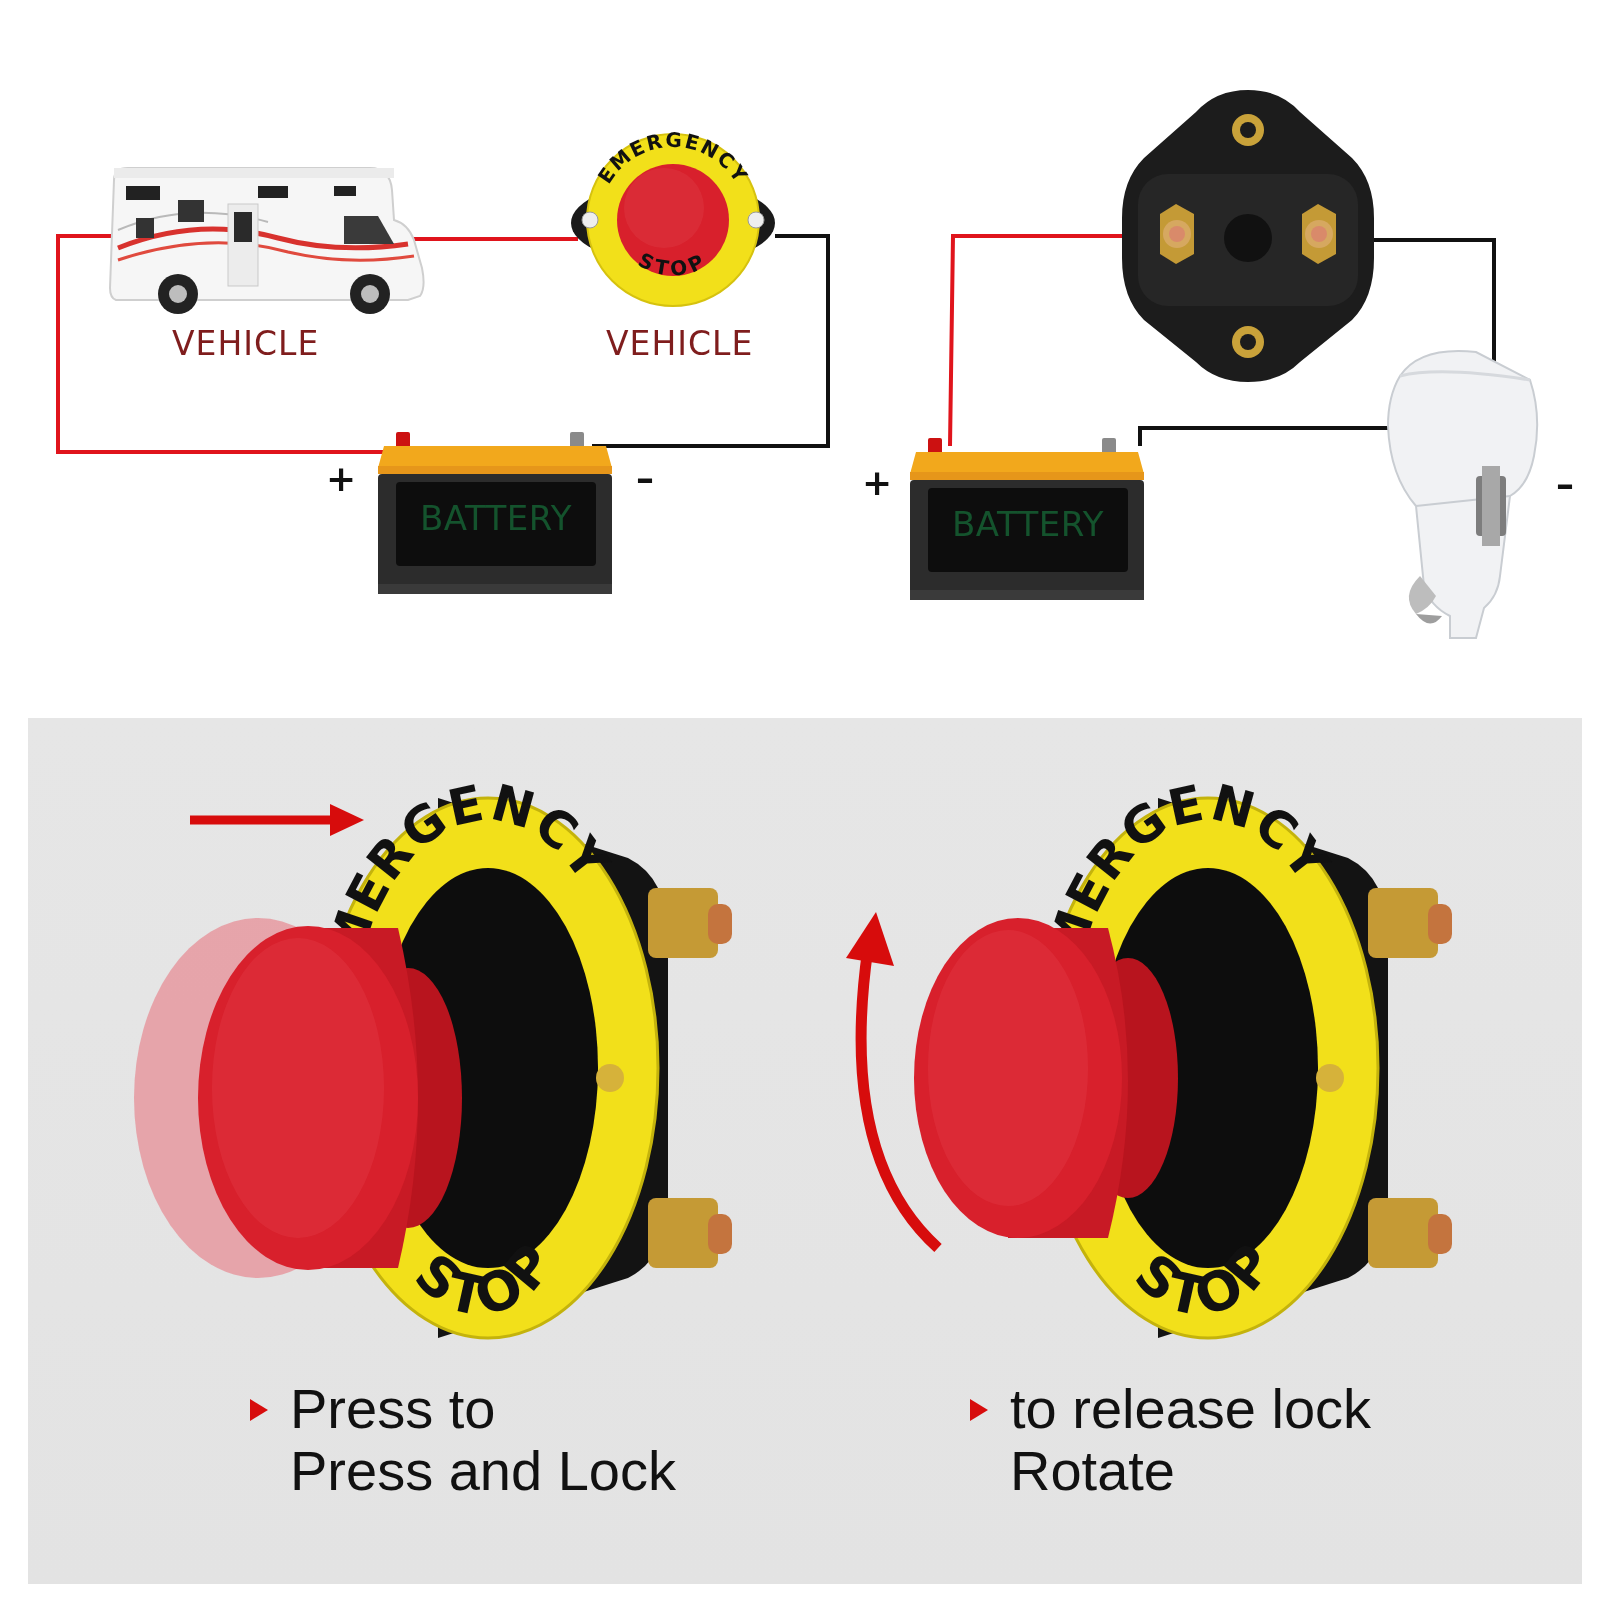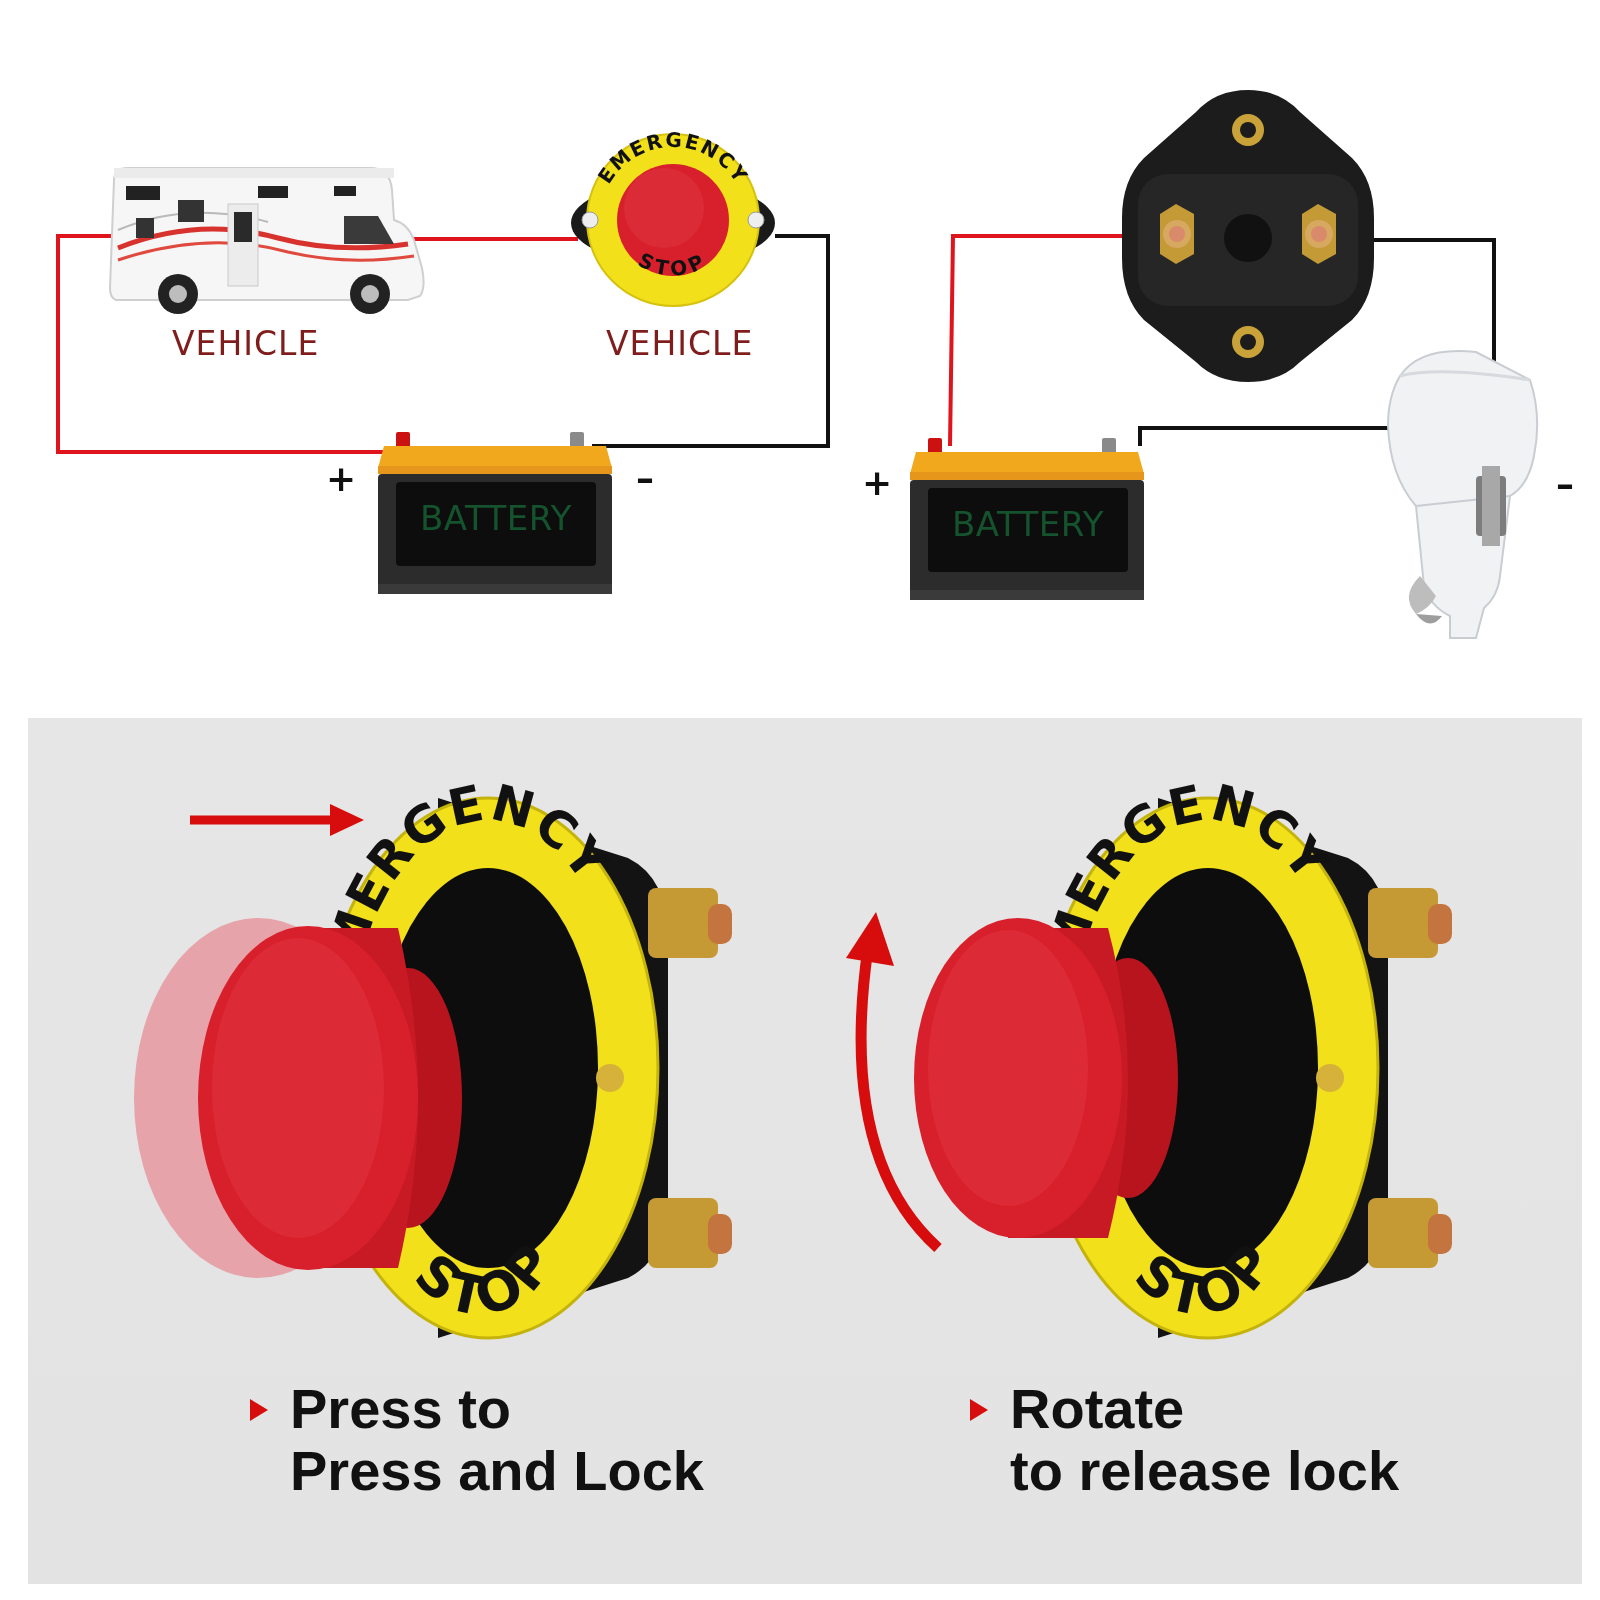--- a/index.html
+++ b/index.html
@@ -43,21 +43,21 @@
     font-family: "Liberation Sans", sans-serif;
     font-size: 56px;
     color: #111111;
     line-height: 62px;
   }
   .caption .tri {
     position: absolute; width: 0; height: 0;
     border-top: 11px solid transparent; border-bottom: 11px solid transparent;
     border-left: 18px solid #d70c0c;
   }
-  .caption .line { display: block; white-space: nowrap; font-weight: bold; }
+  .caption .line { display: block; white-space: nowrap; }
 </style>
 </head>
 <body>
 
 <div id="wiring">
 
   <svg class="abs" style="left:0;top:0" width="1600" height="680">
 
     <polyline points="120,236 58,236 58,452 396,452" fill="none" stroke="#e0141c" stroke-width="4"></polyline>
     <line x1="360" y1="239" x2="578" y2="239" stroke="#e0141c" stroke-width="4"></line>
@@ -237,16 +237,16 @@
       <textPath href="#arcBotR" startOffset="50%" text-anchor="middle">STOP</textPath>
     </text>
     <ellipse cx="300" cy="300" rx="50" ry="120" fill="#b8141e"></ellipse>
     <path d="M180,150 L280,150 Q320,300 280,460 L180,460 Z" fill="#c81a25"></path>
     <ellipse cx="190" cy="300" rx="104" ry="160" fill="#d8202c"></ellipse>
     <ellipse cx="180" cy="290" rx="80" ry="138" fill="#e0323d" opacity="0.6"></ellipse>
   </svg>
 
   <div class="caption" style="left:982px;top:660px">
     <span class="tri" style="left:-40px;top:21px"></span>
+    <span class="line">to release lock</span>
     <span class="line">Rotate</span>
-    <span class="line">to release lock</span>
   </div>
 </div>
 
 </body></html>

